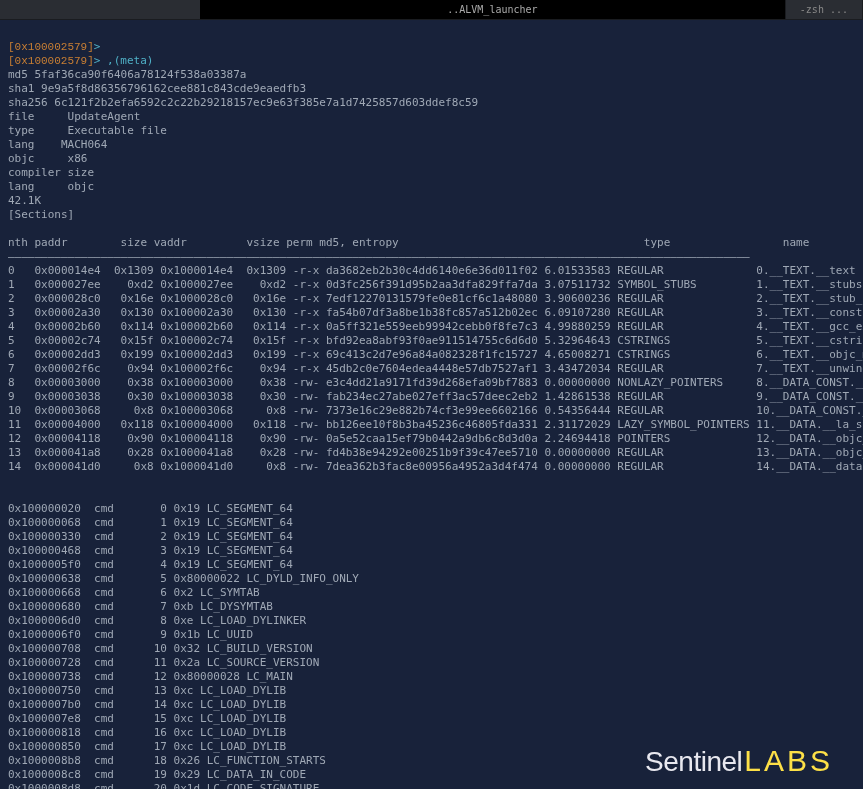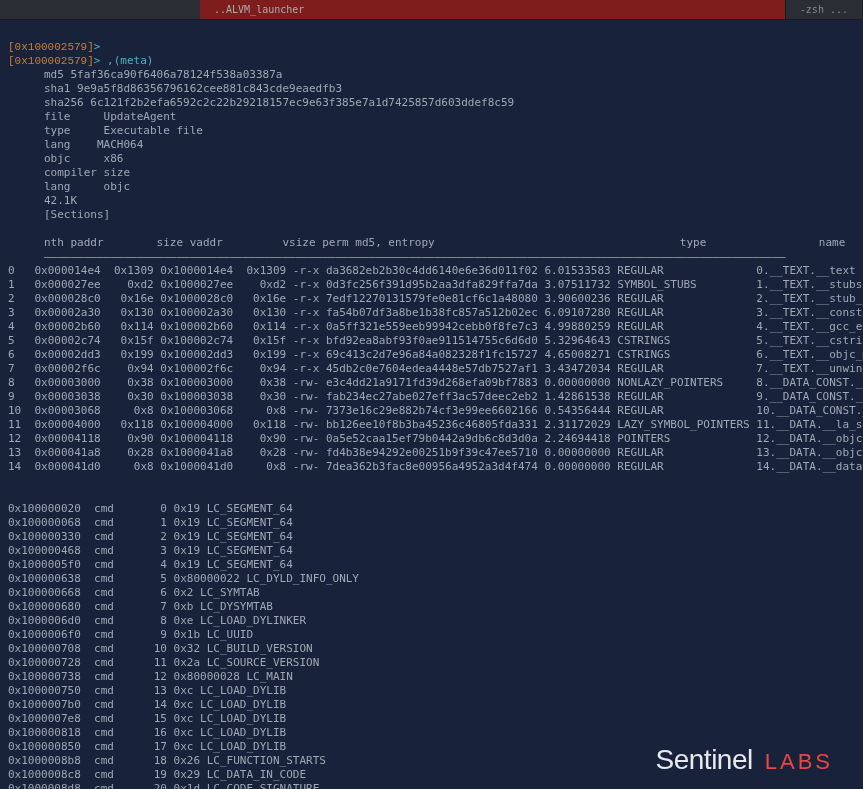--- a/index.html
+++ b/index.html
@@ -19,44 +19,44 @@
     background: #2a2d33;
     display: flex;
     border-bottom: 1px solid #1a1c20;
   }
   .tab {
     padding: 3px 14px;
     font-size: 10px;
     color: #888;
     border-right: 1px solid #1a1c20;
   }
-  .tab.active { background: #7f1d1d; color: #aaa; flex: 1; text-align: left;}
+  .tab.active { background: #000000; color: #aaa; flex: 1; text-align: center;}
   .tab.right { margin-left: auto; text-align: center; }
   .terminal {
     background: #18223a;
     padding: 6px 8px 8px 8px;
     white-space: pre;
     letter-spacing: 0;
   }
   .prompt-o { color: #c97f33; font-family: Liberation Mono, monospace; }
   .prompt-c { color: #4fb0c6; }
-  .out { color: #9fa8b5; margin-left: 36px; }
+  .out { color: #9fa8b5; }
   .logo {
     position: absolute;
     right: 30px;
     bottom: 20px;
     font-family: Arial, sans-serif;
     font-size: 28px;
     color: #fff;
     display: flex;
     align-items: baseline;
-    gap: 12px;
+    gap: 2px;
   }
   .logo .s1 { font-weight: 300; color:#e8e8ef; letter-spacing:-0.5px;}
-  .logo .s2 { font-weight: 300; color: #ef4444; letter-spacing: 3px; font-size:22px;}
+  .logo .s2 { font-weight: 300; color: #fde047; letter-spacing: 3px; font-size:30px;}
 </style>
 </head>
 <body>
 
 <div class="tabbar">
   <div class="tab" style="width:200px;border-right:none;"></div>
   <div class="tab active">..ALVM_launcher</div>
   <div class="tab right">-zsh ...</div>
 </div>
 

